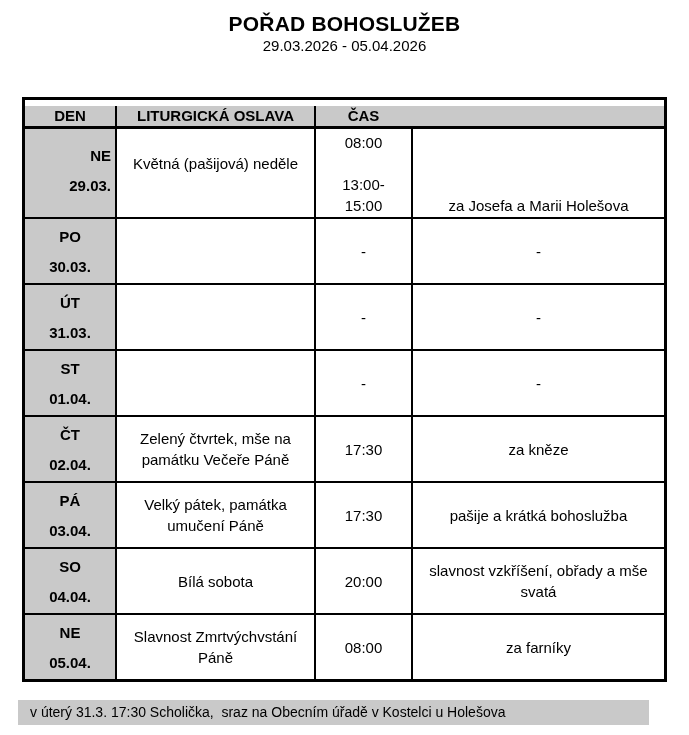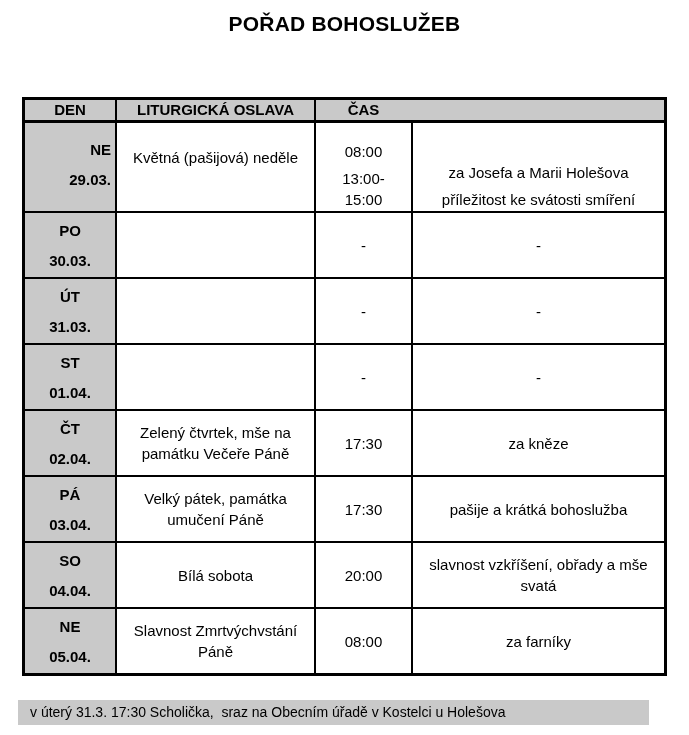--- a/index.html
+++ b/index.html
@@ -28,20 +28,21 @@
   .schedule{
     position:absolute;left:22px;top:97px;width:645px;
     border:3px solid var(--border);
     box-sizing:border-box;
     background:#fff;
   }
   .trow{display:grid;grid-template-columns:90px 199px 97px 1fr;}
   .thead{
     background:var(--grey);
     border-bottom:3px solid var(--border);
+    margin-top:6px;
   }
   .hcell{
     font-weight:bold;font-size:15px;text-align:center;
     height:20px;line-height:20px;
     border-left:2px solid var(--border);
     overflow:hidden;white-space:nowrap;
   }
   .hcell:first-child{border-left:none;}
   .row{
     height:66px;box-sizing:border-box;
@@ -63,39 +64,40 @@
     background:var(--grey);
     font-weight:bold;
     flex-direction:column;gap:9px;
     justify-content:center;align-items:center;
     white-space:nowrap;padding:0 4px;
   }
   
   .multi .cell{justify-content:flex-end;padding-bottom:1px;}
   .multi .cell-day{justify-content:center;align-items:flex-end;padding-bottom:5px;}
   .multi .cell-celebration .celebration-text{margin-bottom:42px;}
-  .stack{display:flex;flex-direction:column;gap:6px;align-items:center;width:100%;}
+  .stack{display:flex;flex-direction:column;gap:21px;align-items:center;width:100%;}
   
   .footer-note{
     position:absolute;left:18px;top:700px;
     width:631px;height:25px;
     background:var(--grey);
     font-size:14px;line-height:25px;
     padding-left:12px;box-sizing:border-box;
     white-space:pre;
     overflow:hidden;
   }
 </style>
 </head>
 <body>
 
 <div class="page">
 
   <header class="titles">
     <div class="title">POŘAD BOHOSLUŽEB</div>
+    <div class="daterange">29.03.2026 - 05.04.2026</div>
   </header>
 
   <div class="schedule">
     <div class="trow thead">
       <div class="hcell">DEN</div>
       <div class="hcell">LITURGICKÁ OSLAVA</div>
       <div class="hcell">ČAS</div>
     </div>
     <div class="tbody">
         <div class="trow row multi">
@@ -108,21 +110,20 @@
           </div>
           <div class="cell cell-time">
             <div class="stack">
               <div class="line">08:00</div>
               <div class="line">13:00-15:00</div>
             </div>
           </div>
           <div class="cell cell-intent">
             <div class="stack">
               <div class="line">za Josefa a Marii Holešova</div>
-              <div class="line">příležitost ke svátosti smíření</div>
             </div>
           </div>
         </div>
         <div class="trow row">
           <div class="cell cell-day">
             <span class="day-abbr">PO</span>
             <span class="day-date">30.03.</span>
           </div>
           <div class="cell cell-celebration">
             <div class="celebration-text"></div>

